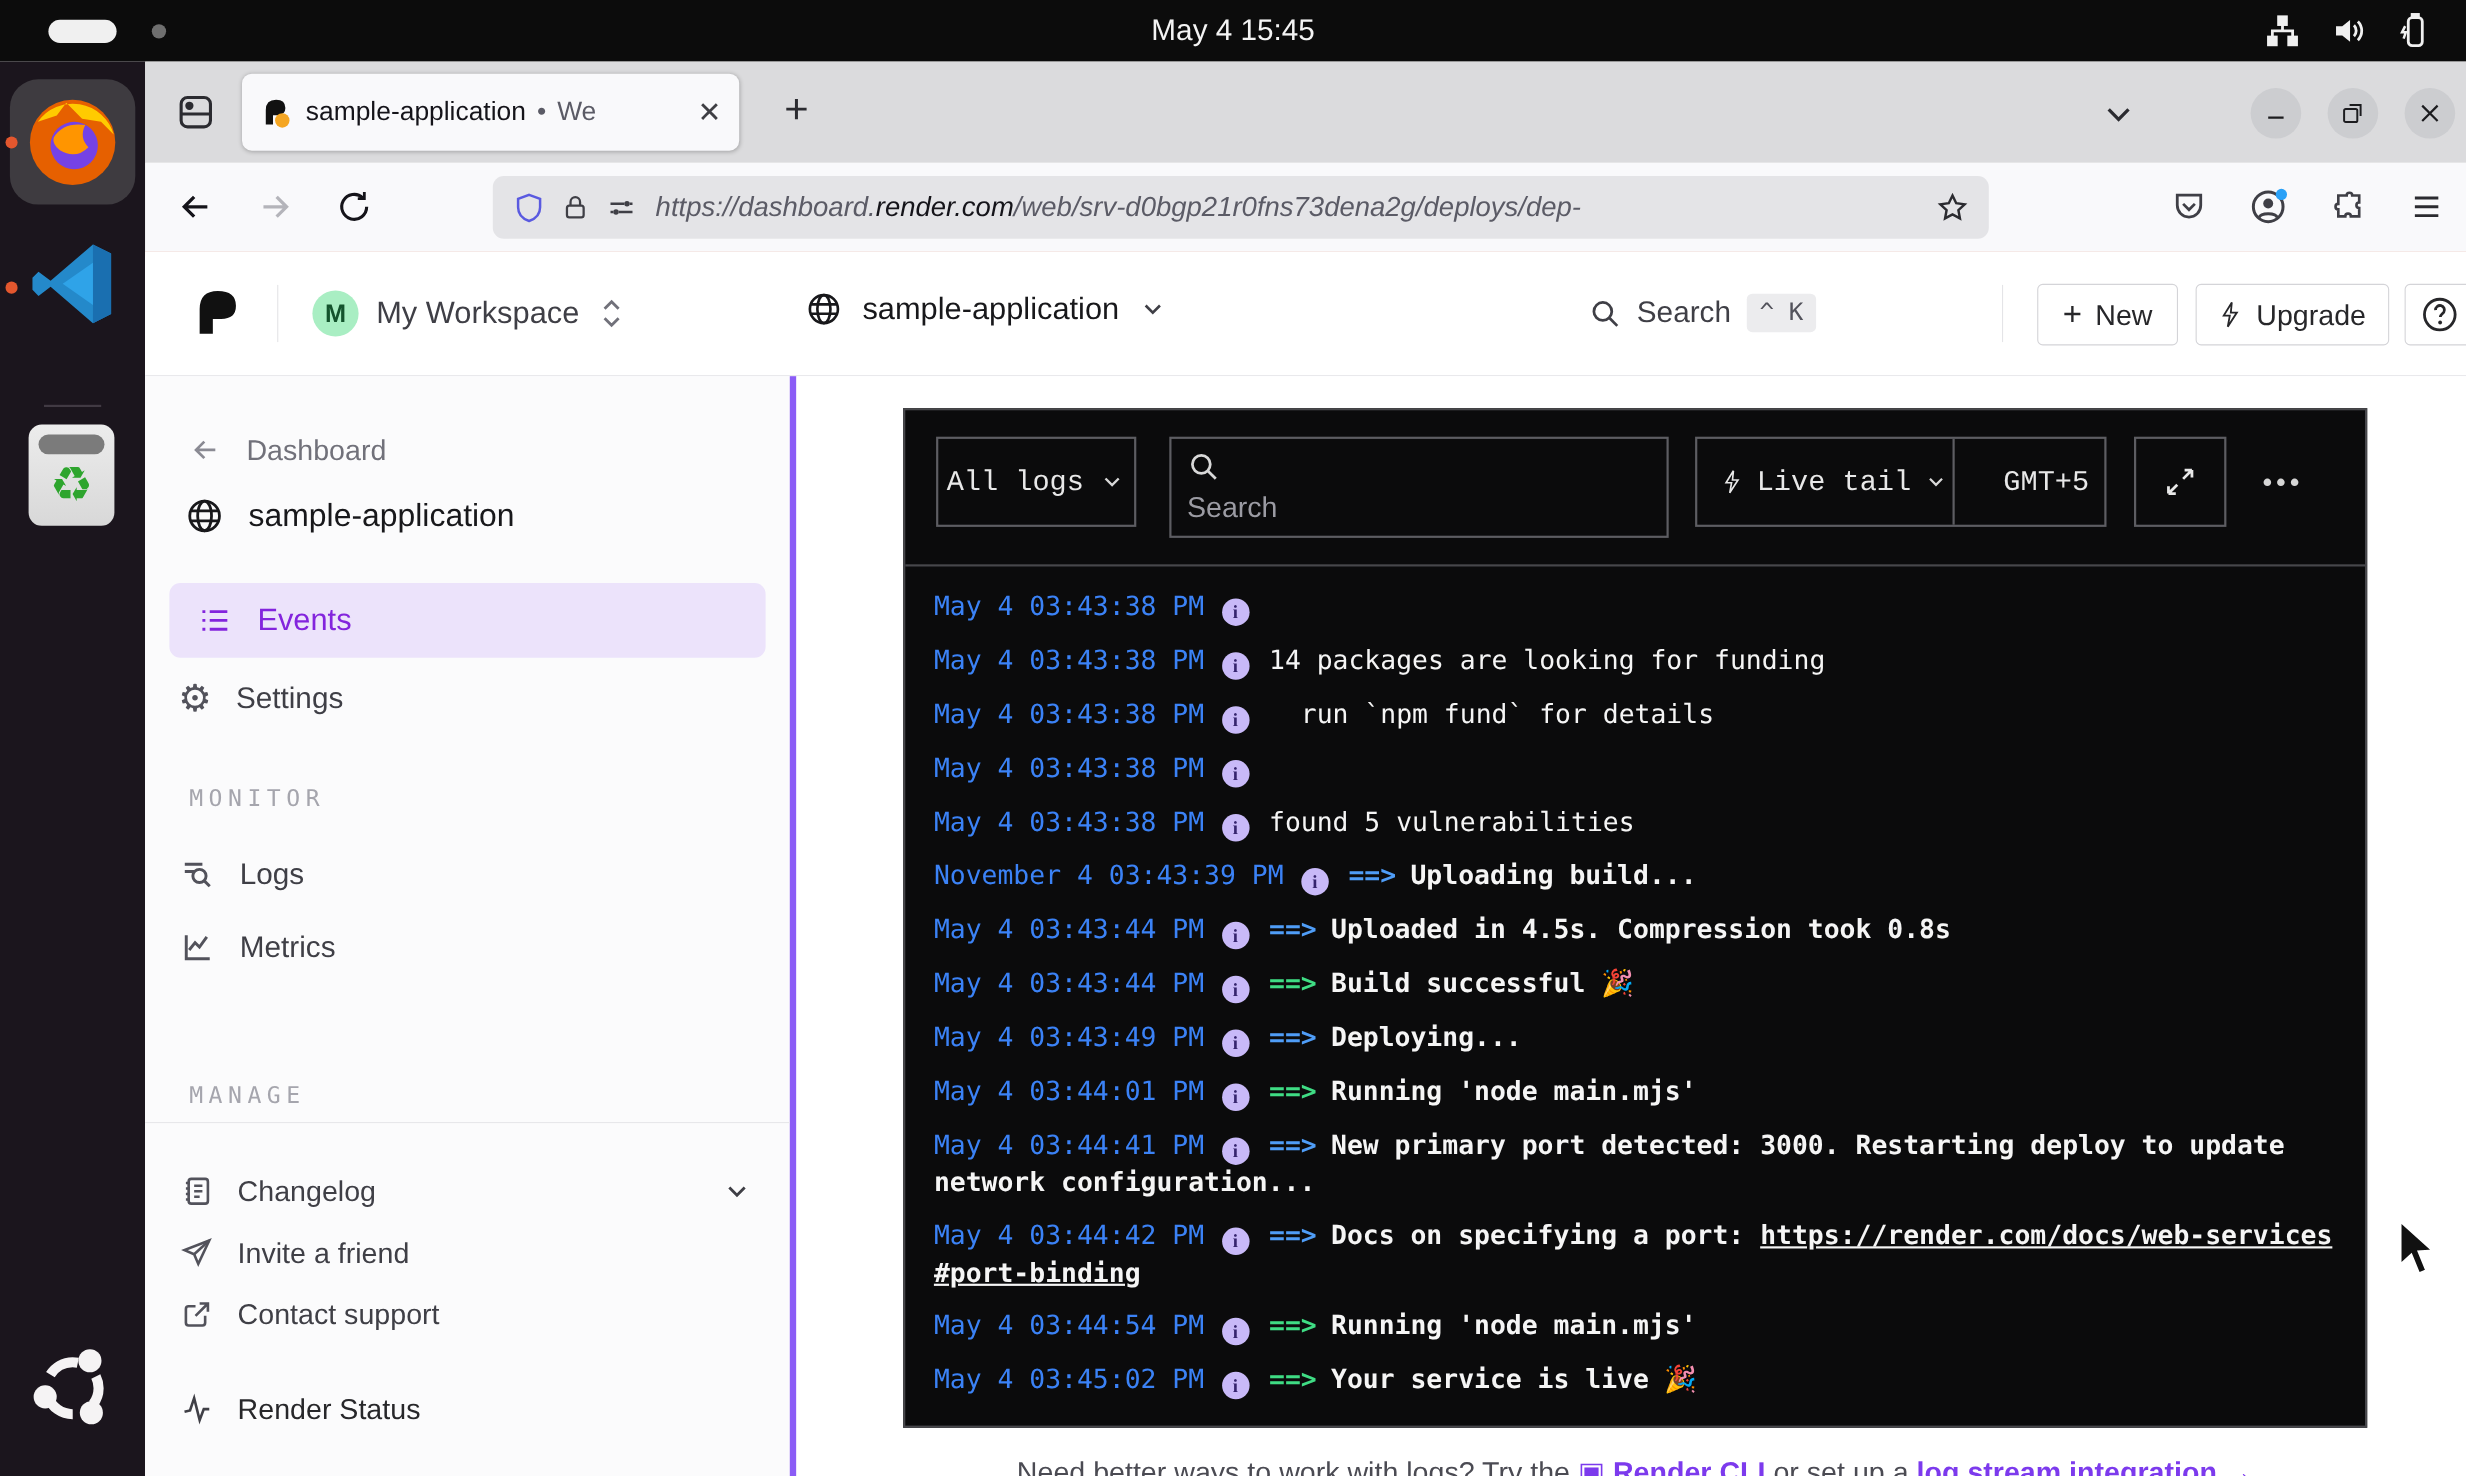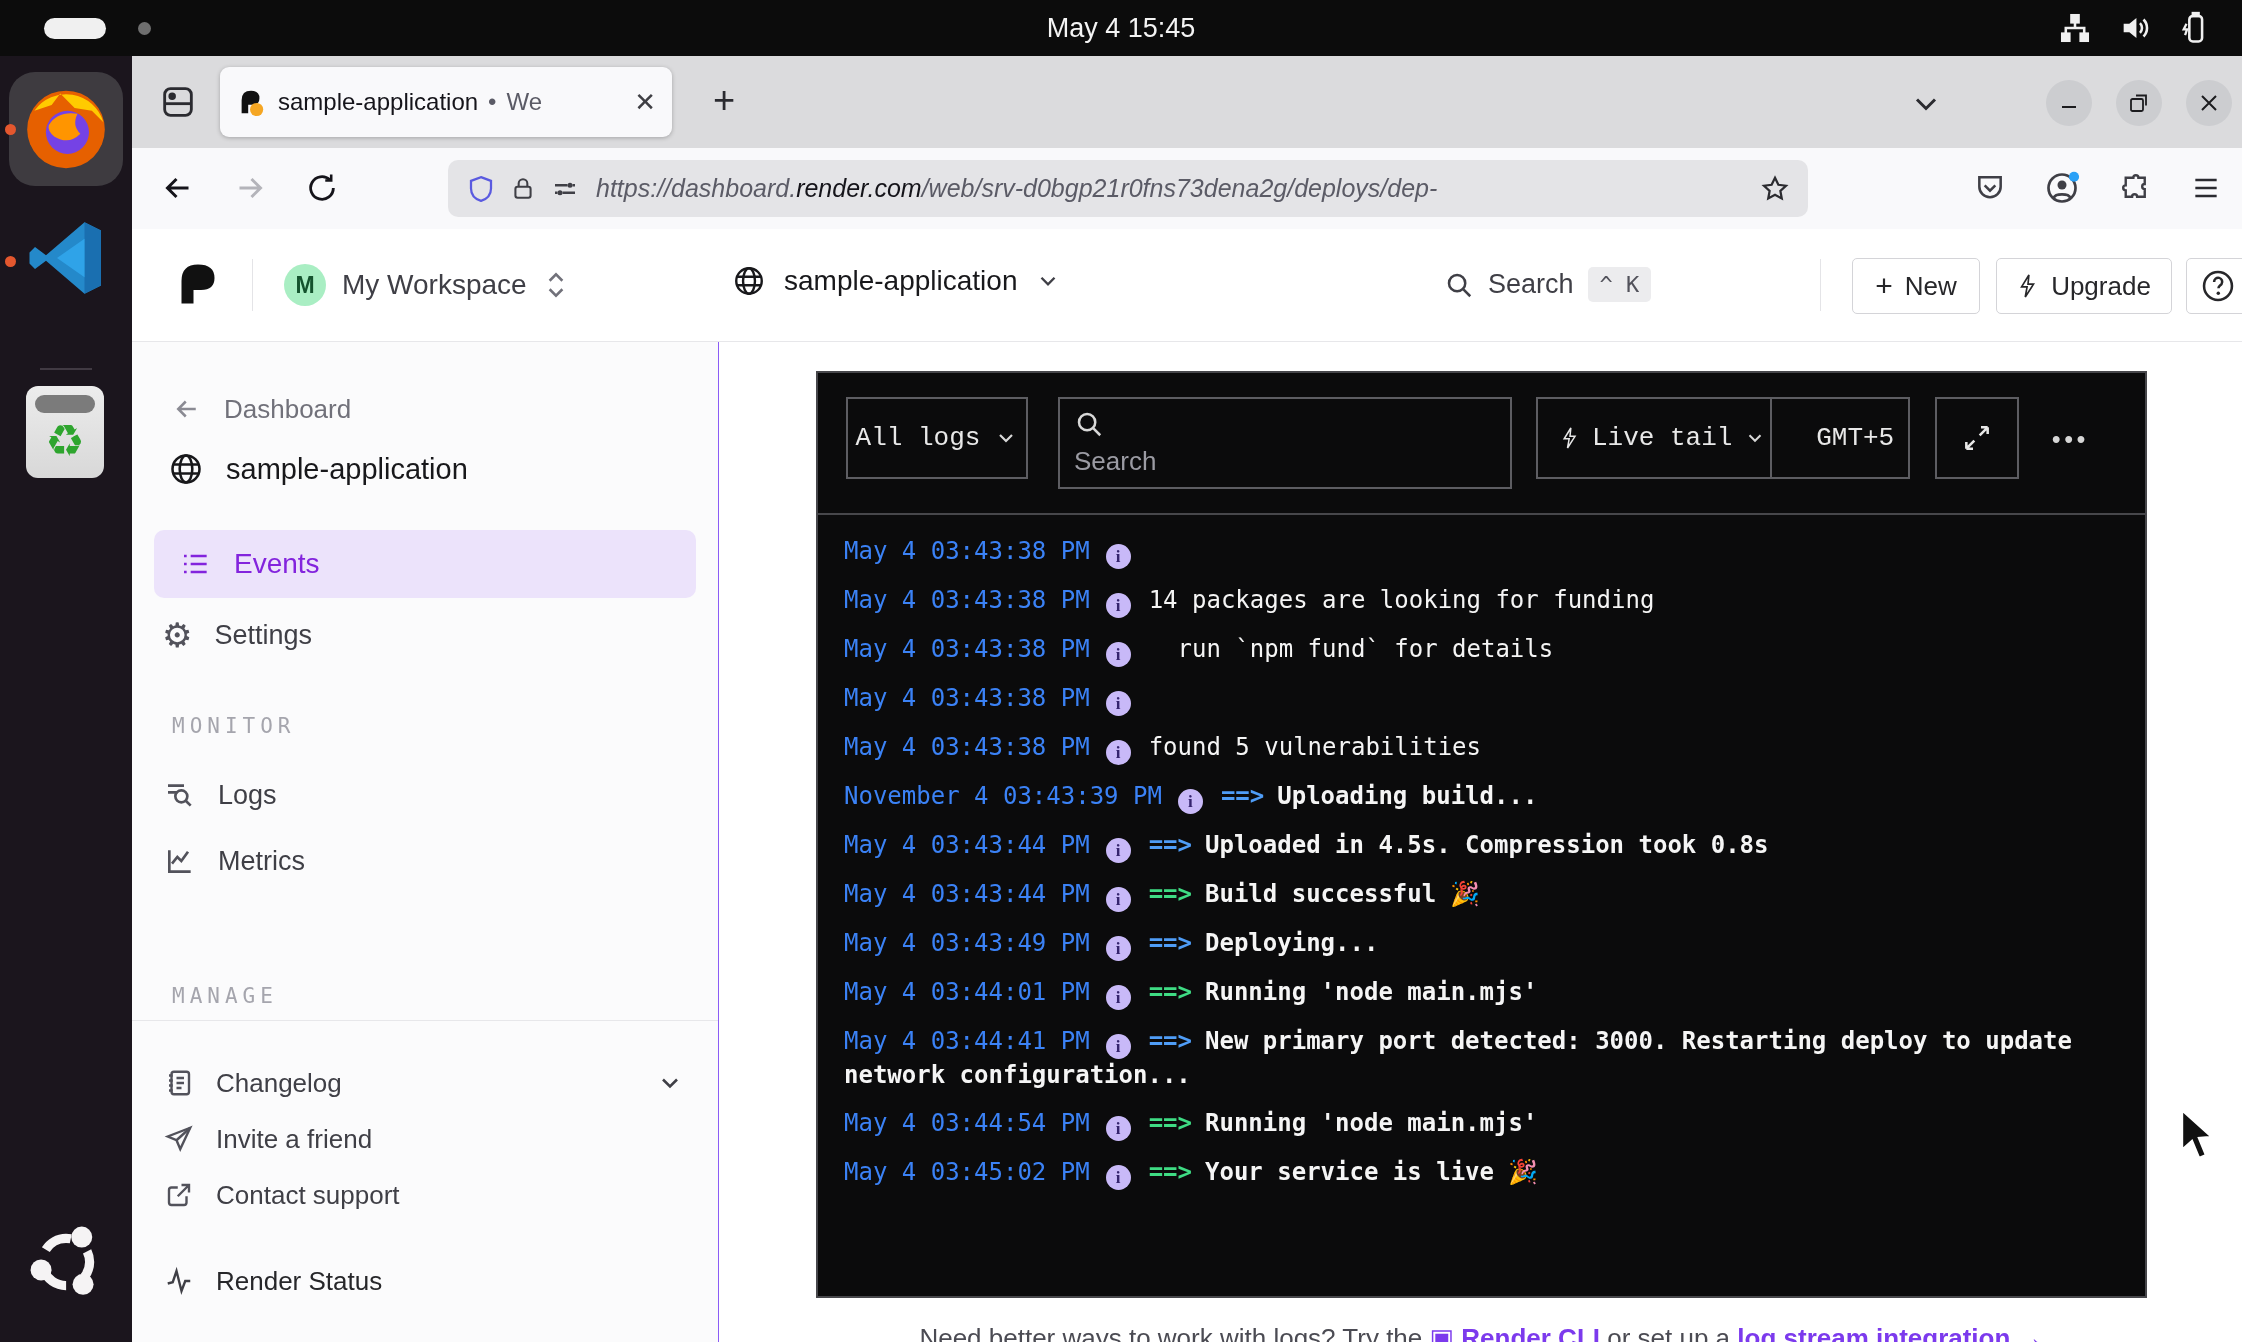--- a/index.html
+++ b/index.html
@@ -57,21 +57,21 @@
   .app-header{position:absolute;left:0;top:0;width:100%;height:112px;background:#fff;border-bottom:1px solid #e7e7ea;}
   .vdiv{position:absolute;top:30px;width:1px;height:52px;background:#e4e4e7;}
   .avatar{border-radius:50%;display:flex;align-items:center;justify-content:center;font-weight:700;}
   .hdr-label{font-size:27px;color:#3f3f46;}
   .hdr-btn{position:absolute;top:29px;height:56px;border:1px solid #d4d4d8;border-radius:5px;background:#fff;
            display:flex;align-items:center;justify-content:center;gap:12px;font-size:26px;color:#27272a;box-sizing:border-box;}
   .kbd{background:#ececee;border-radius:5px;padding:5px 12px;font-size:22px;color:#52525b;
        font-family:"DejaVu Sans Mono",monospace;}
 
   .app-body{position:absolute;left:0;top:113px;width:100%;height:1000px;display:flex;}
-  .side{position:relative;width:586px;background:#fbfbfc;border-right:1px solid #8b5cf6;flex:none;}
+  .side{position:relative;width:586px;background:#fbfbfc;border-right:6px solid #8b5cf6;flex:none;}
   .srow{position:absolute;display:flex;align-items:center;gap:22px;height:46px;}
   .srow .lbl{font-size:26px;color:#3f3f46;}
   .seclbl{position:absolute;font-family:"DejaVu Sans Mono",monospace;font-size:21px;letter-spacing:5px;color:#a5a5ad;}
   .events-row{position:absolute;left:22px;top:188px;width:542px;height:68px;background:#ece3fb;border-radius:10px;
               display:flex;align-items:center;gap:22px;padding-left:26px;box-sizing:border-box;}
   .side-div{position:absolute;left:0;top:678px;width:100%;height:1px;background:#e7e7ea;}
 
   .main{position:relative;flex:1;background:#fff;}
   .panel{position:absolute;left:97px;top:29px;width:1331px;height:927px;background:#0b0b0c;
          border:2px solid #47474b;box-sizing:border-box;}
@@ -486,20 +486,21 @@
                 <div class="lrow"><span class="ts">May 4 03:43:38 PM</span><span class="ii">i</span><span class="msg">14 packages are looking for funding</span></div>
                 <div class="lrow"><span class="ts">May 4 03:43:38 PM</span><span class="ii">i</span><span class="msg">  run `npm fund` for details</span></div>
                 <div class="lrow"><span class="ts">May 4 03:43:38 PM</span><span class="ii">i</span><span class="msg"></span></div>
                 <div class="lrow"><span class="ts">May 4 03:43:38 PM</span><span class="ii">i</span><span class="msg">found 5 vulnerabilities</span></div>
                 <div class="lrow bold"><span class="ts">November 4 03:43:39 PM</span><span class="ii">i</span><span class="arrow blue">==&gt;</span><span class="msg">Uploading build...</span></div>
                 <div class="lrow bold"><span class="ts">May 4 03:43:44 PM</span><span class="ii">i</span><span class="arrow blue">==&gt;</span><span class="msg">Uploaded in 4.5s. Compression took 0.8s</span></div>
                 <div class="lrow bold"><span class="ts">May 4 03:43:44 PM</span><span class="ii">i</span><span class="arrow green">==&gt;</span><span class="msg">Build successful 🎉</span></div>
                 <div class="lrow bold"><span class="ts">May 4 03:43:49 PM</span><span class="ii">i</span><span class="arrow blue">==&gt;</span><span class="msg">Deploying...</span></div>
                 <div class="lrow bold"><span class="ts">May 4 03:44:01 PM</span><span class="ii">i</span><span class="arrow green">==&gt;</span><span class="msg">Running 'node main.mjs'</span></div>
                 <div class="lrow bold"><span class="ts">May 4 03:44:41 PM</span><span class="ii">i</span><span class="arrow blue">==&gt;</span><span class="msg">New primary port detected: 3000. Restarting deploy to update network configuration...</span></div>
+                <div class="lrow bold"><span class="ts">May 4 03:44:42 PM</span><span class="ii">i</span><span class="arrow blue">==&gt;</span><span class="msg">Docs on specifying a port: </span><span class="lnk">https://render.com/docs/web-services#port-binding</span></div>
                 <div class="lrow bold"><span class="ts">May 4 03:44:54 PM</span><span class="ii">i</span><span class="arrow green">==&gt;</span><span class="msg">Running 'node main.mjs'</span></div>
                 <div class="lrow bold"><span class="ts">May 4 03:45:02 PM</span><span class="ii">i</span><span class="arrow green">==&gt;</span><span class="msg">Your service is live 🎉</span></div>
               </div>
           </div>
 
           <div class="foot"><span>Need better ways to work with logs? Try the </span><span style="color:#7c3aed">▣ </span><span class="plink">Render CLI</span><span> or set up a </span><span class="plink">log stream integration</span><span class="plink"> →</span></div>
         </div>
       </div>
     </div>
   </div>

